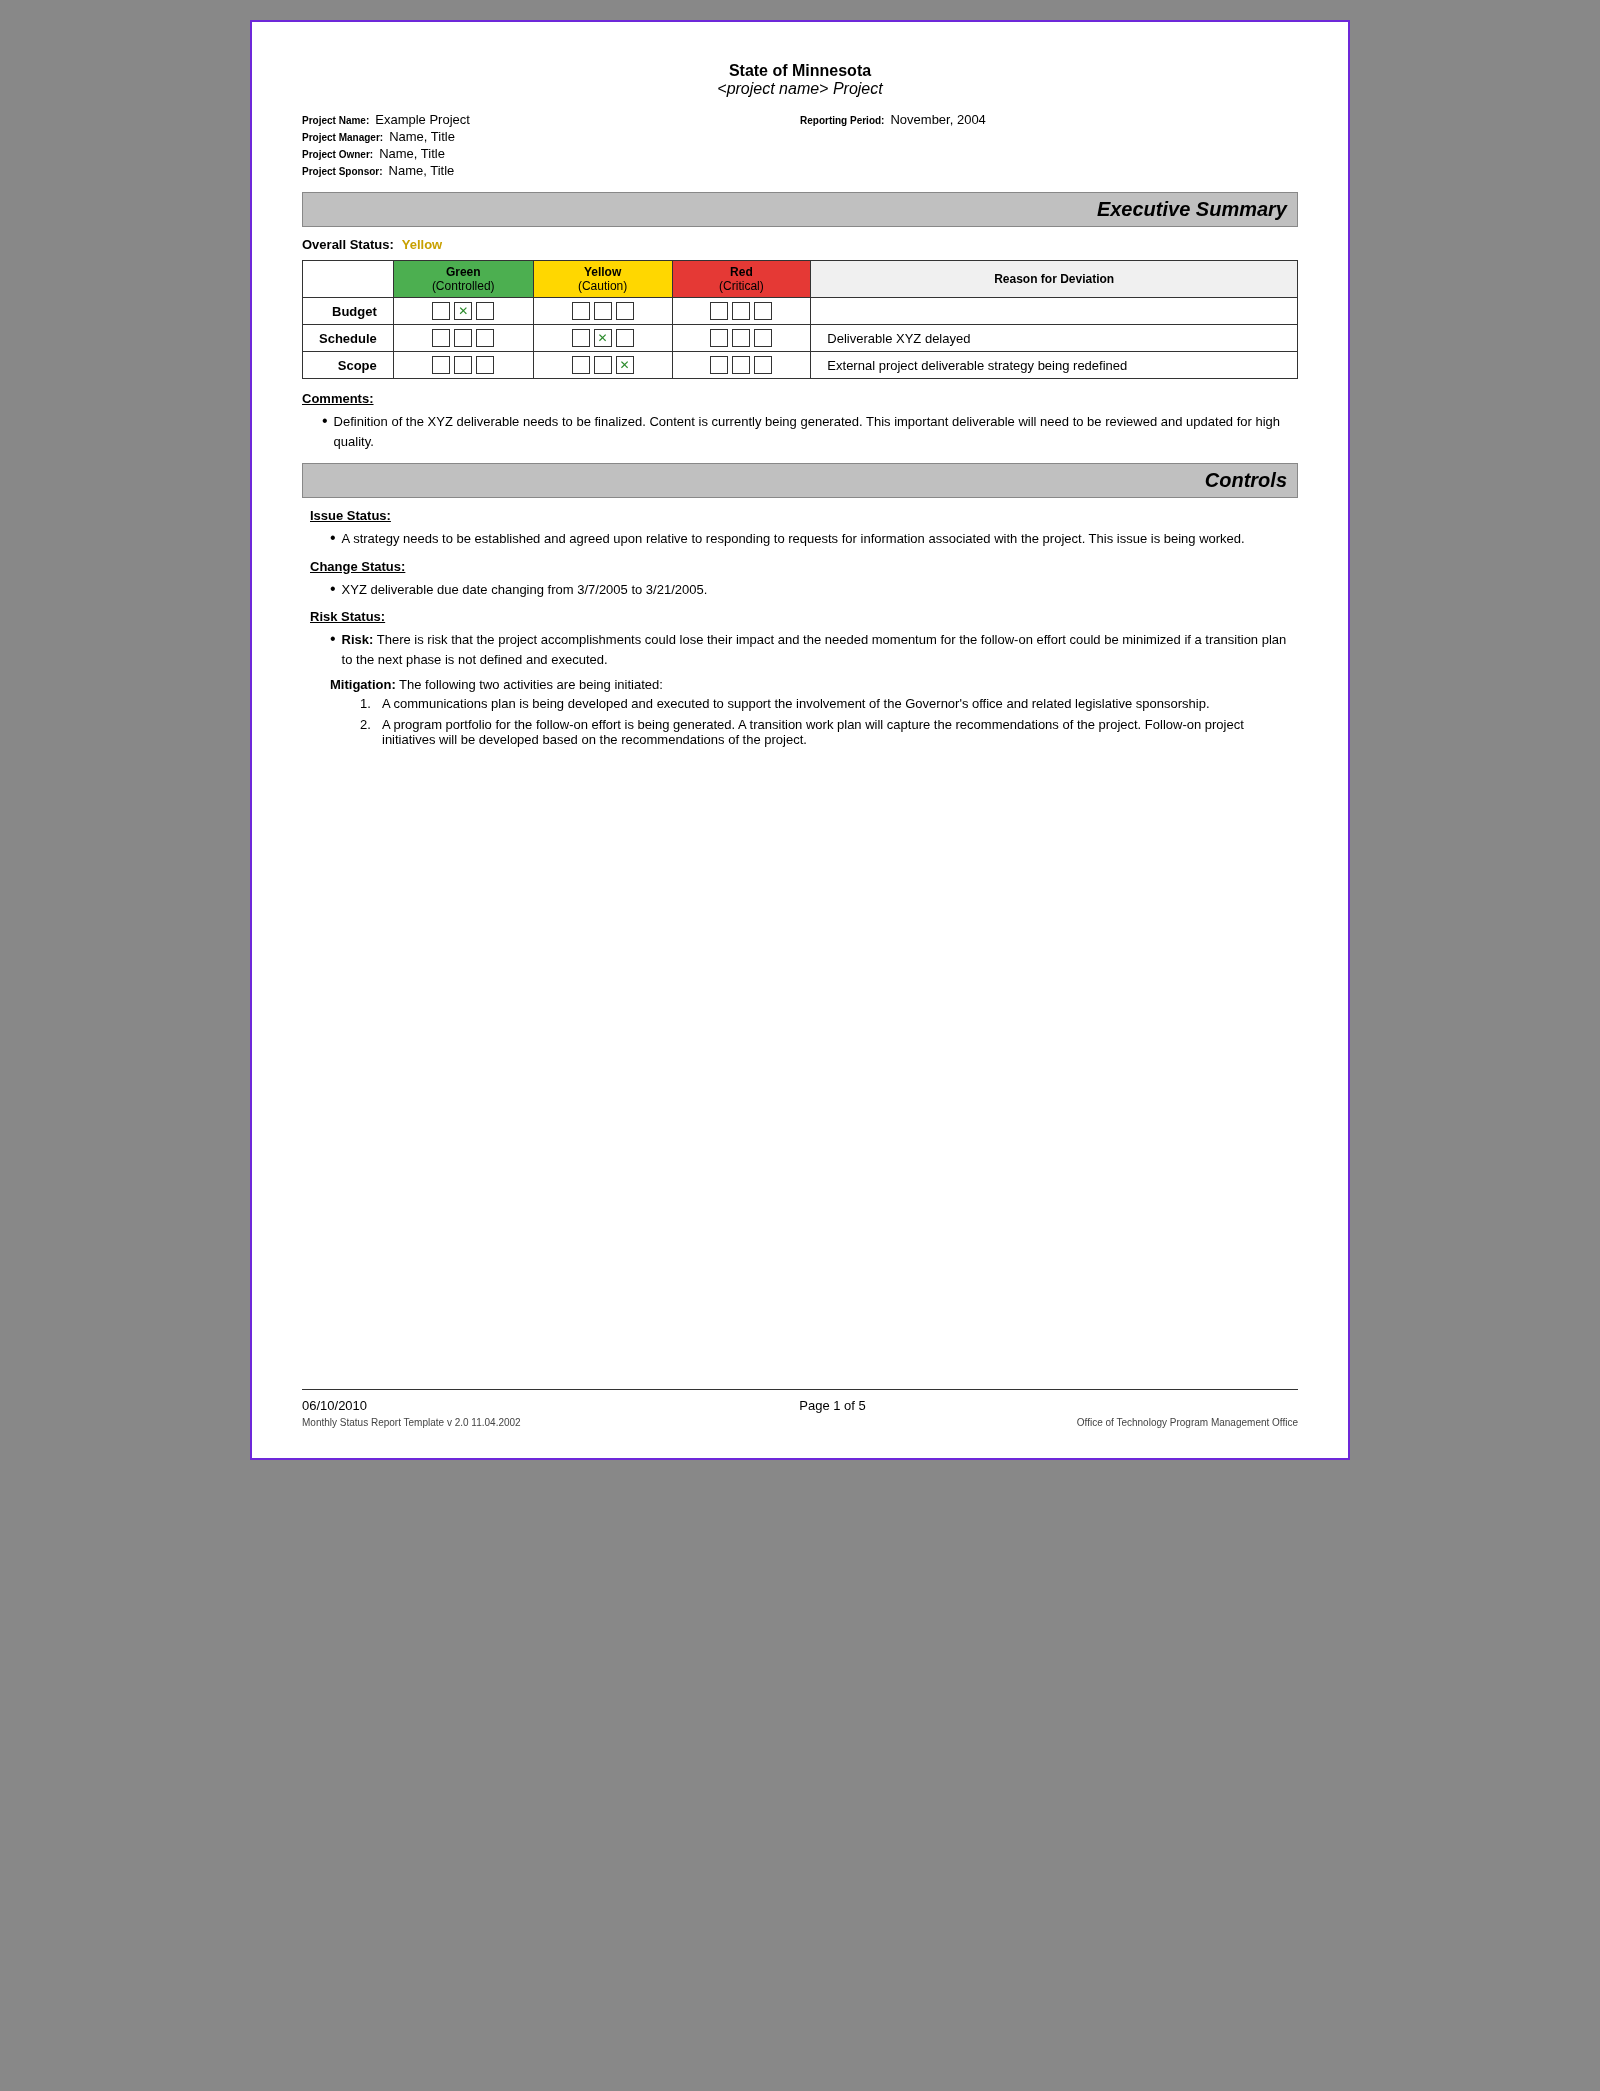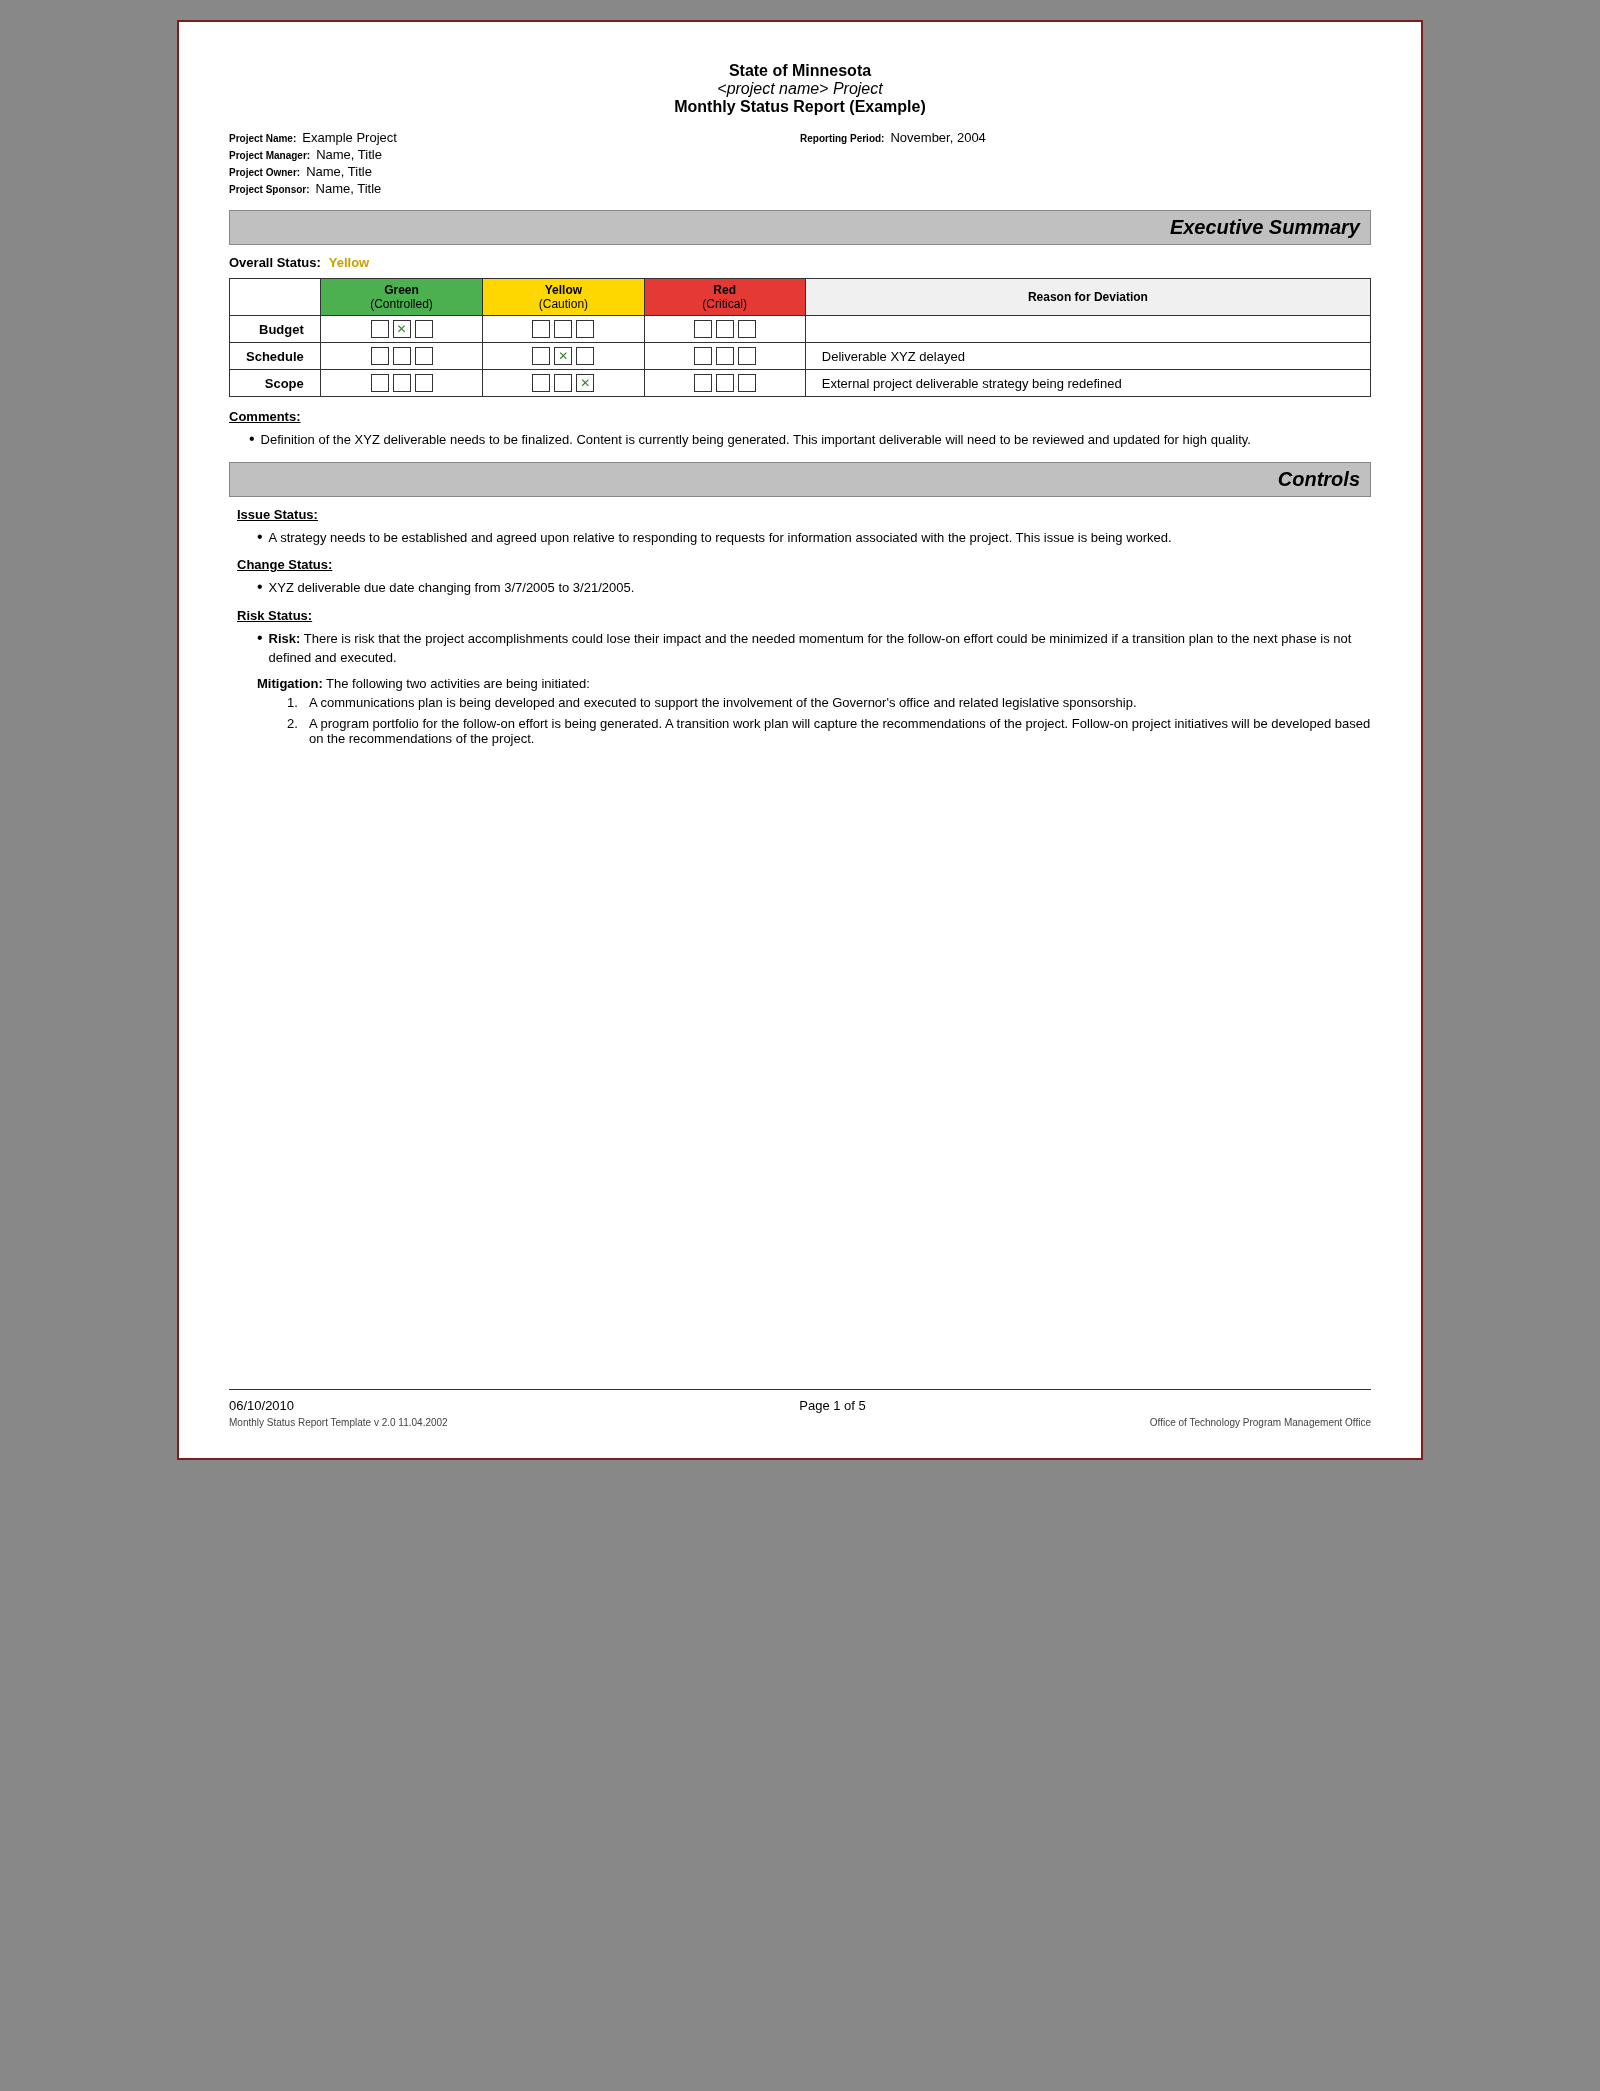--- a/index.html
+++ b/index.html
@@ -7,23 +7,23 @@
       background: #888;
       display: flex;
       justify-content: center;
       align-items: flex-start;
       padding: 20px;
       font-family: Arial, sans-serif;
       font-size: 13px;
     }
     .page {
       background: #fff;
-      width: 1246px;
+      width: 1100px;
       min-height: 1440px;
-      border: 2px solid #7f1d1d;
+      border: 2px solid #6d28d9;
       padding: 40px 50px 30px 50px;
       position: relative;
       display: flex;
       flex-direction: column;
     }
     .content {
       flex: 1;
     }
     
     .doc-title {
@@ -224,21 +224,20 @@
   </style>
 </head>
 <body>
 
 <div class="page">
   <div class="content">
 
     <div class="doc-title">
       <div class="line1">State of Minnesota</div>
       <div class="line2"><em>&lt;project name&gt; Project</em></div>
-      <div class="line3">Monthly Status Report (Example)</div>
     </div>
 
     <div class="meta-grid">
       <div class="meta-row">
         <span class="meta-label">Project Name:</span>
         <span class="meta-value">Example Project</span>
       </div>
       <div class="meta-row">
         <span class="meta-label">Reporting Period:</span>
         <span class="meta-value">November, 2004</span>

